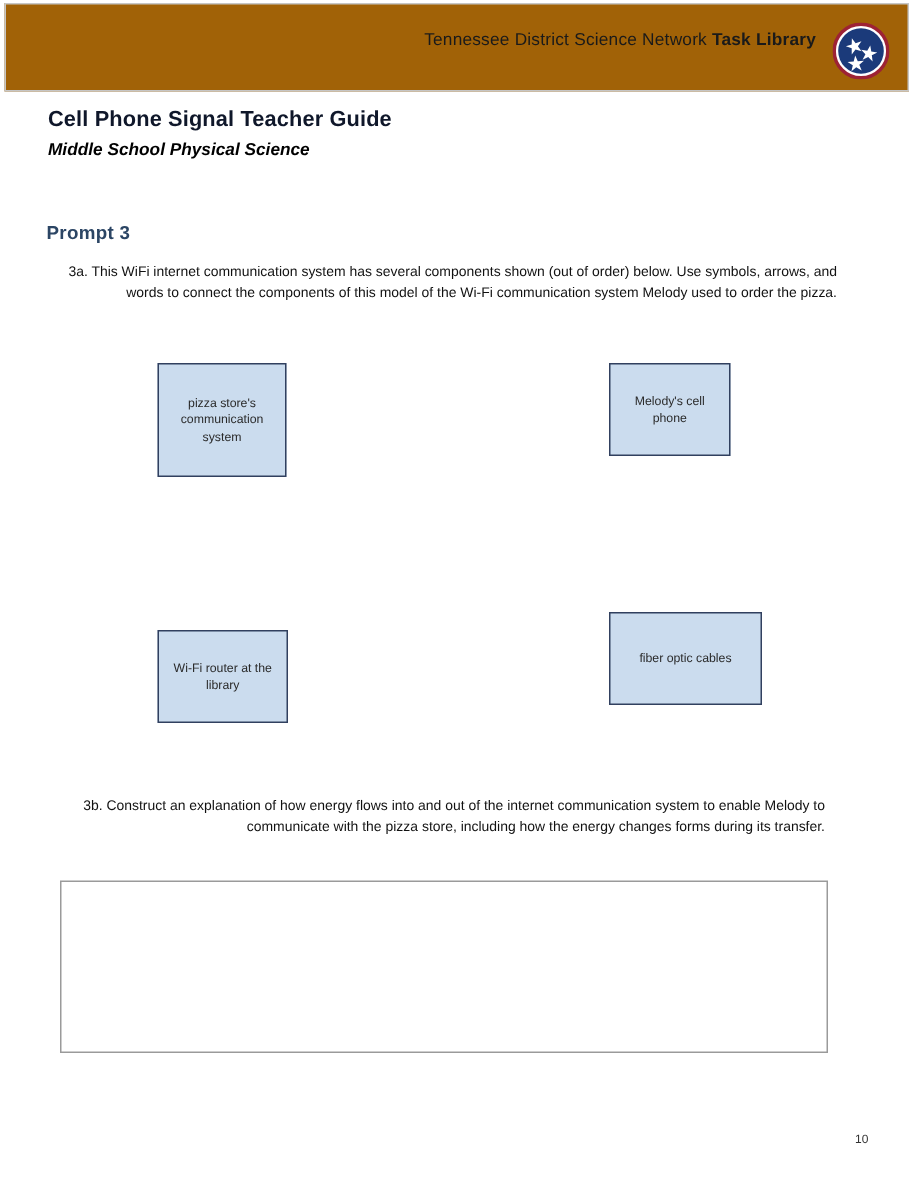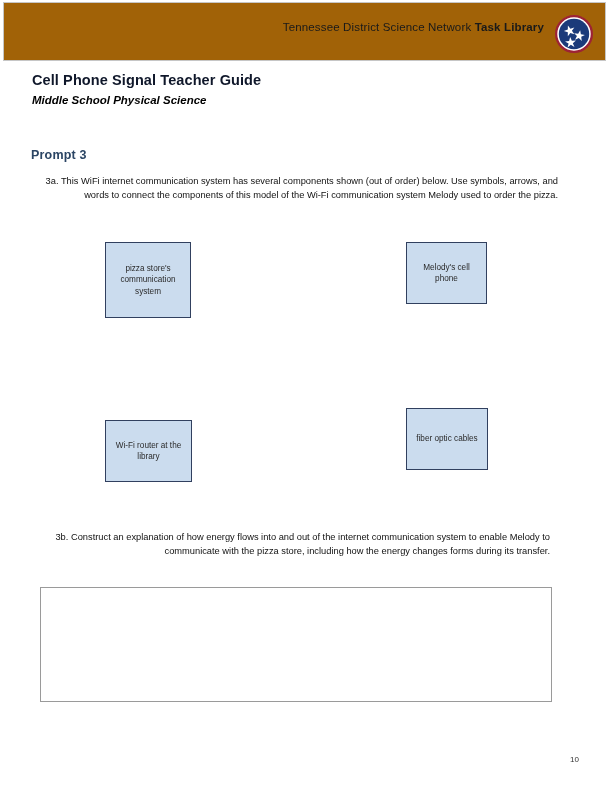--- a/index.html
+++ b/index.html
@@ -111,21 +111,21 @@
     justify-content: center;
     text-align: center;
     font-size: 8.2px;
     line-height: 11.5px;
     color: #2a2a2a;
     padding: 2px 5px;
   }
   .box-pizza  { left: 105px; top: 242px; width: 86px; height: 76px; }
   .box-phone  { left: 406px; top: 242px; width: 81px; height: 62px; }
   .box-router { left: 105px; top: 420px; width: 87px; height: 62px; }
-  .box-fiber  { left: 406px; top: 408px; width: 82px; height: 62px; }
+  .box-fiber  { left: 406px; top: 408px; width: 102px; height: 62px; }
 
   
   .answer-box {
     position: absolute;
     left: 40px;
     top: 587px;
     width: 512px;
     height: 115px;
     border: 1px solid #9a9a9a;
     background: #ffffff;

